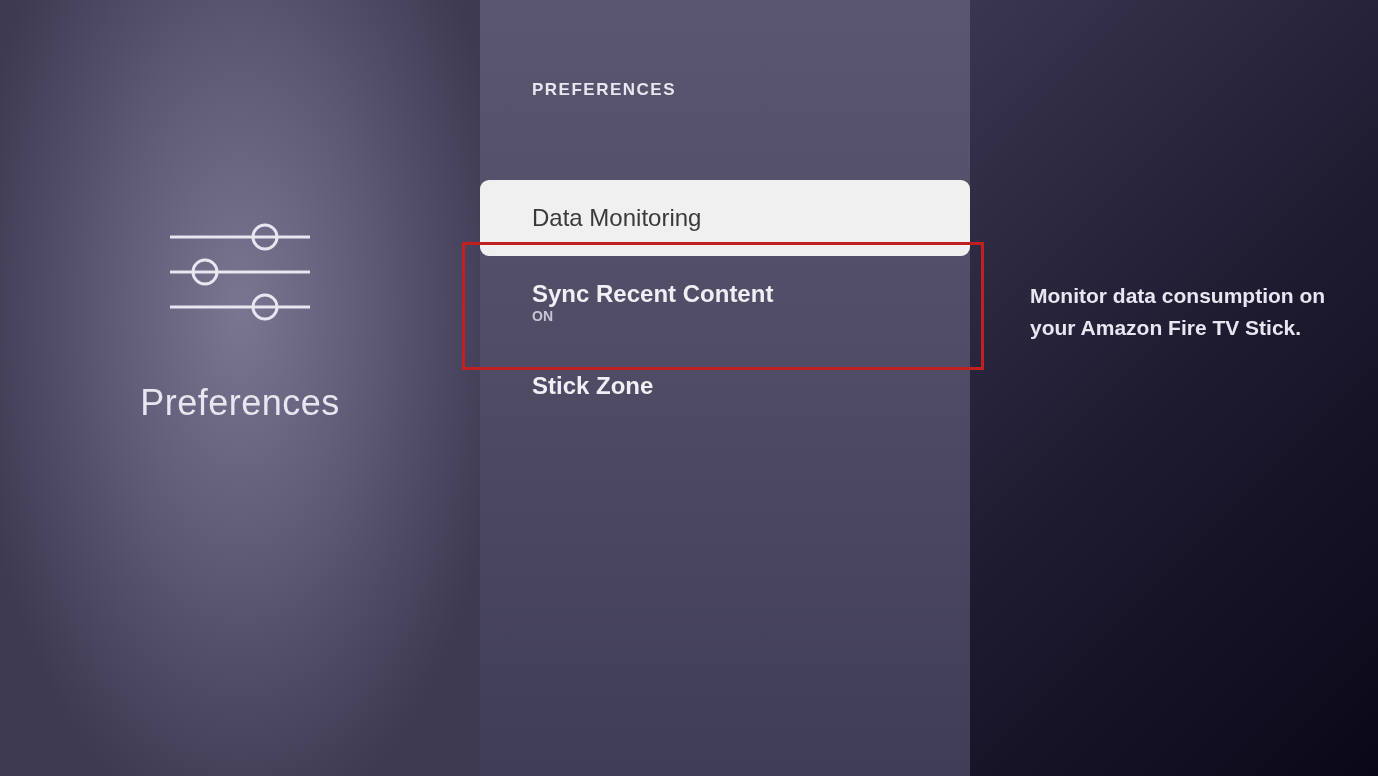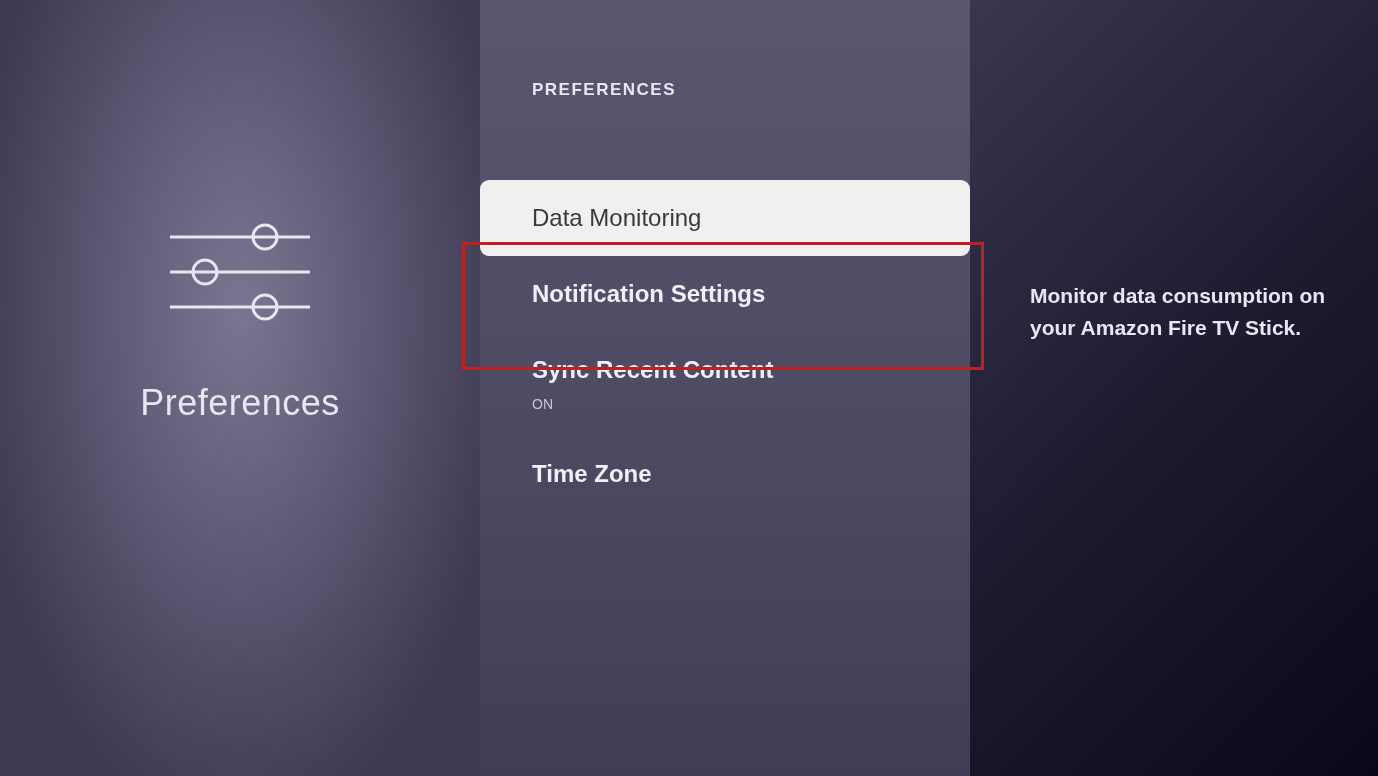--- a/index.html
+++ b/index.html
@@ -73,23 +73,23 @@
       position: relative;
     }
     .menu-item.selected {
       background: #f0f0f0;
       color: #3a3a3a;
       font-weight: 400;
       border-radius: 9px;
     }
     .menu-item .subtext {
       font-size: 14px;
-      font-weight: 400;
+      font-weight: 700;
       color: #c8c6d4;
-      margin-top: 12px;
+      margin-top: 0;
     }
     .highlight-box {
       position: absolute;
       border: 3px solid #c02020;
       top: 242px;
       left: -18px;
       width: 522px;
       height: 128px;
       pointer-events: none;
     }
@@ -122,28 +122,25 @@
   <div class="left-title">Preferences</div>
 </div>
 
 <div class="middle-panel">
   <div class="section-header">PREFERENCES</div>
   <div class="menu-list">
     <div class="menu-item selected">
       <div>Data Monitoring</div>
     </div>
     <div class="menu-item">
-      <div>Notification Settings</div>
-    </div>
-    <div class="menu-item">
       <div>Sync Recent Content</div>
       <div class="subtext">ON</div>
     </div>
     <div class="menu-item">
-      <div>Time Zone</div>
+      <div>Stick Zone</div>
     </div>
   </div>
   <div class="highlight-box"></div>
 </div>
 
 <div class="right-panel">
   <div class="description">Monitor data consumption on your Amazon Fire TV Stick.</div>
 </div>
 
 </body></html>

